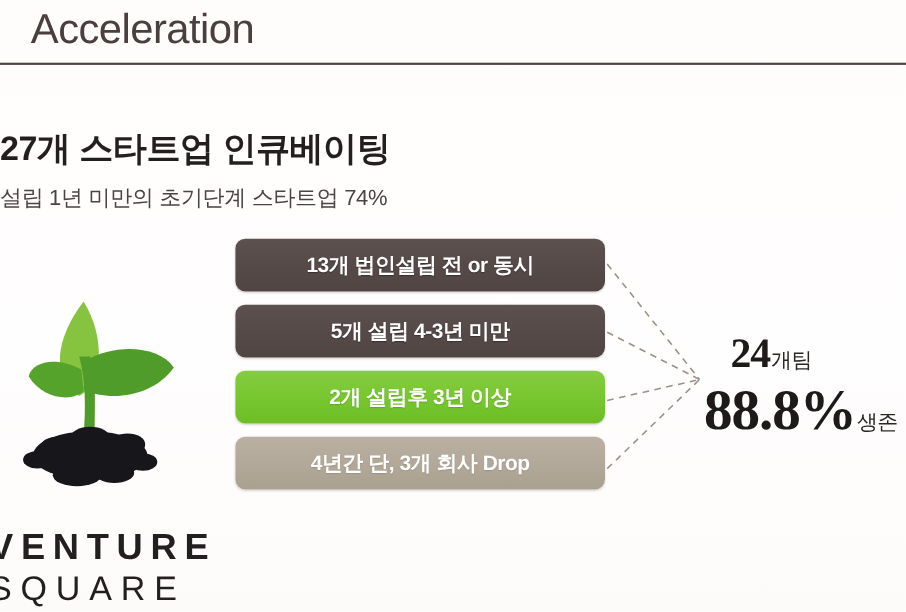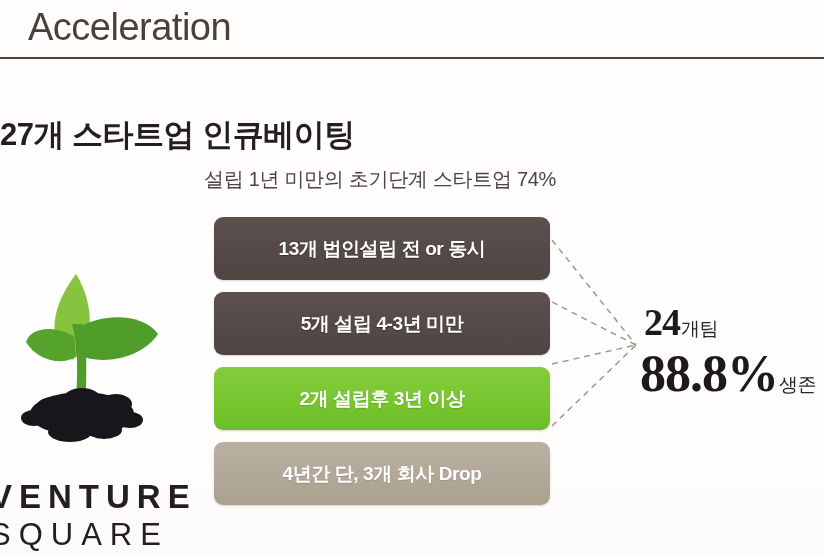--- a/index.html
+++ b/index.html
@@ -59,38 +59,37 @@
     font-weight: 700;
     letter-spacing: -0.5px;
     color: #231f1e;
     white-space: nowrap;
   }
   .sub-heading {
     position: absolute;
     left: 0;
     top: 166px;
     width: 760px;
-    text-align: center;
     font-size: 20px;
     font-weight: 400;
     letter-spacing: -0.3px;
     color: #4a4442;
     white-space: nowrap;
   }
 
   
   .bars {
     position: absolute;
     left: 214px;
     top: 217px;
     width: 336px;
   }
   .bar {
     width: 336px;
-    height: 63px;
+    height: 48px;
     border-radius: 9px;
     margin-bottom: 12px;
     display: flex;
     align-items: center;
     justify-content: center;
     box-sizing: border-box;
     font-size: 19px;
     font-weight: 700;
     letter-spacing: -0.4px;
     color: #ffffff;
@@ -126,21 +125,21 @@
     left: 640px;
     top: 300px;
     width: 175px;
     color: #1d1a19;
   }
   .callout-line {
     display: flex;
     align-items: baseline;
     white-space: nowrap;
   }
-  .callout-line.l1 { margin-left: 4px; }
+  .callout-line.l1 { margin-left: 24px; }
   .callout-num {
     font-family: "Liberation Serif", "DejaVu Serif", serif;
     font-weight: 700;
     letter-spacing: -1px;
   }
   .callout-line.l1 .callout-num { font-size: 38px; }
   .callout-line.l2 .callout-num { font-size: 52px; }
   .callout-suffix {
     font-family: "Liberation Sans", "DejaVu Sans", sans-serif;
     font-size: 19px;

